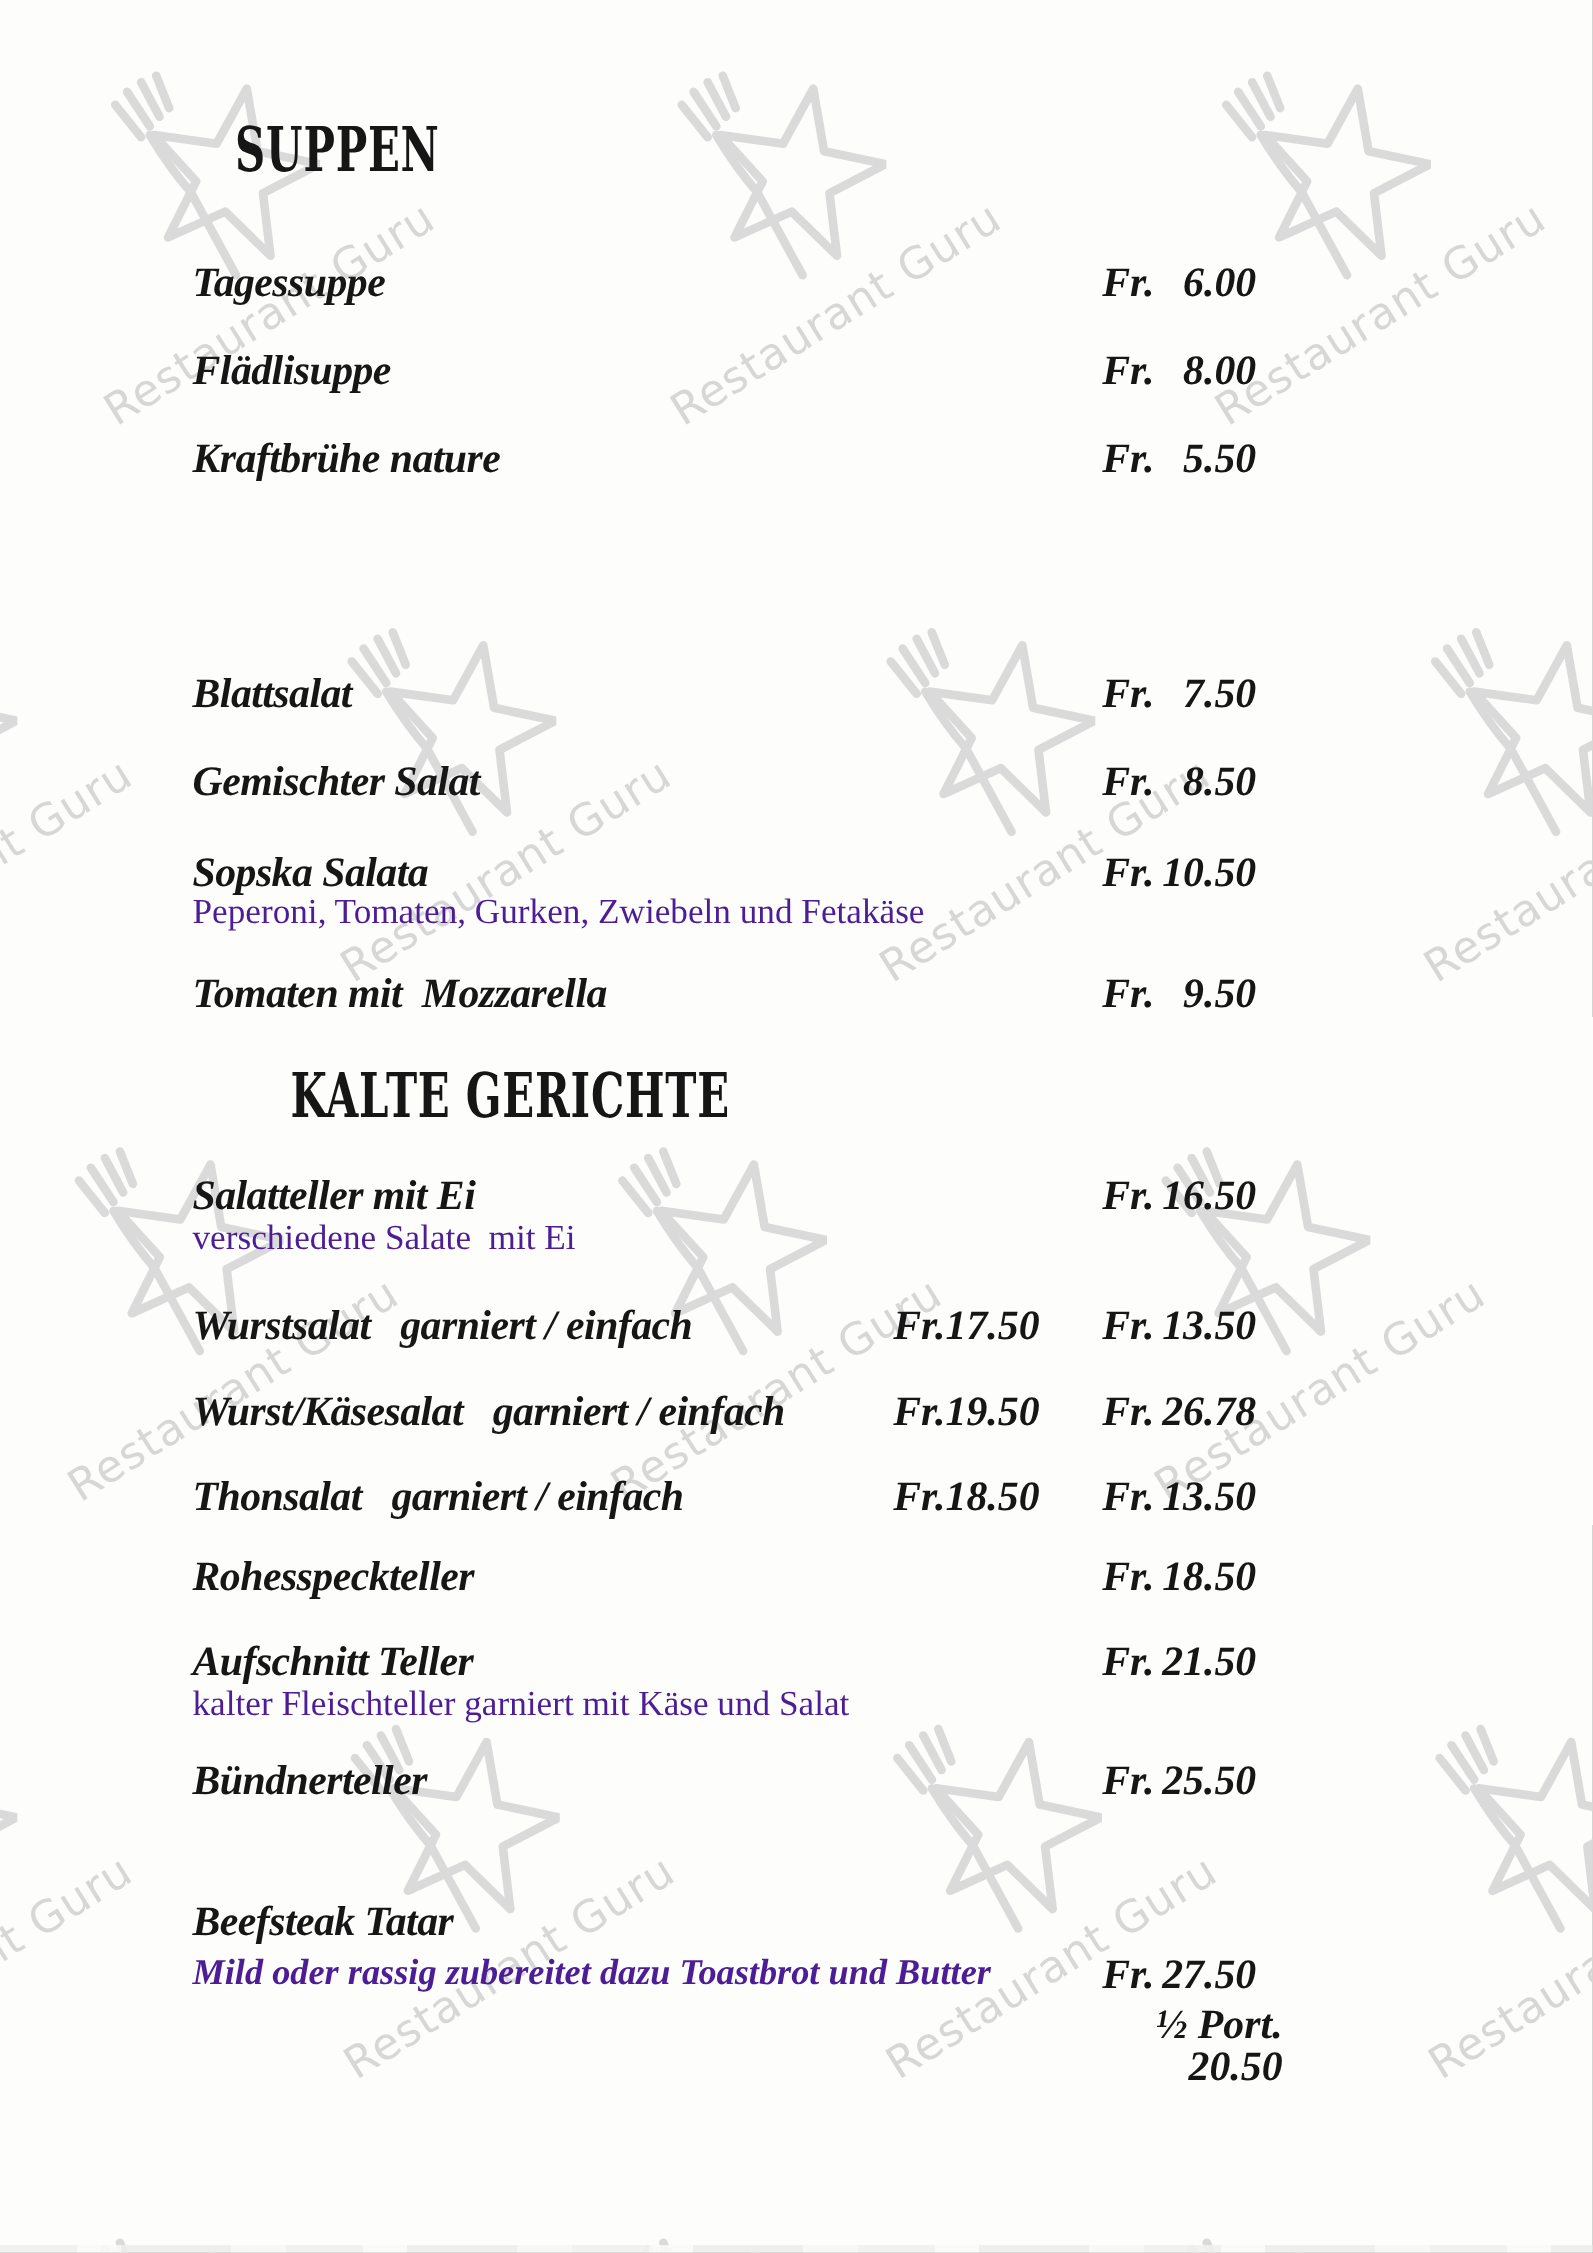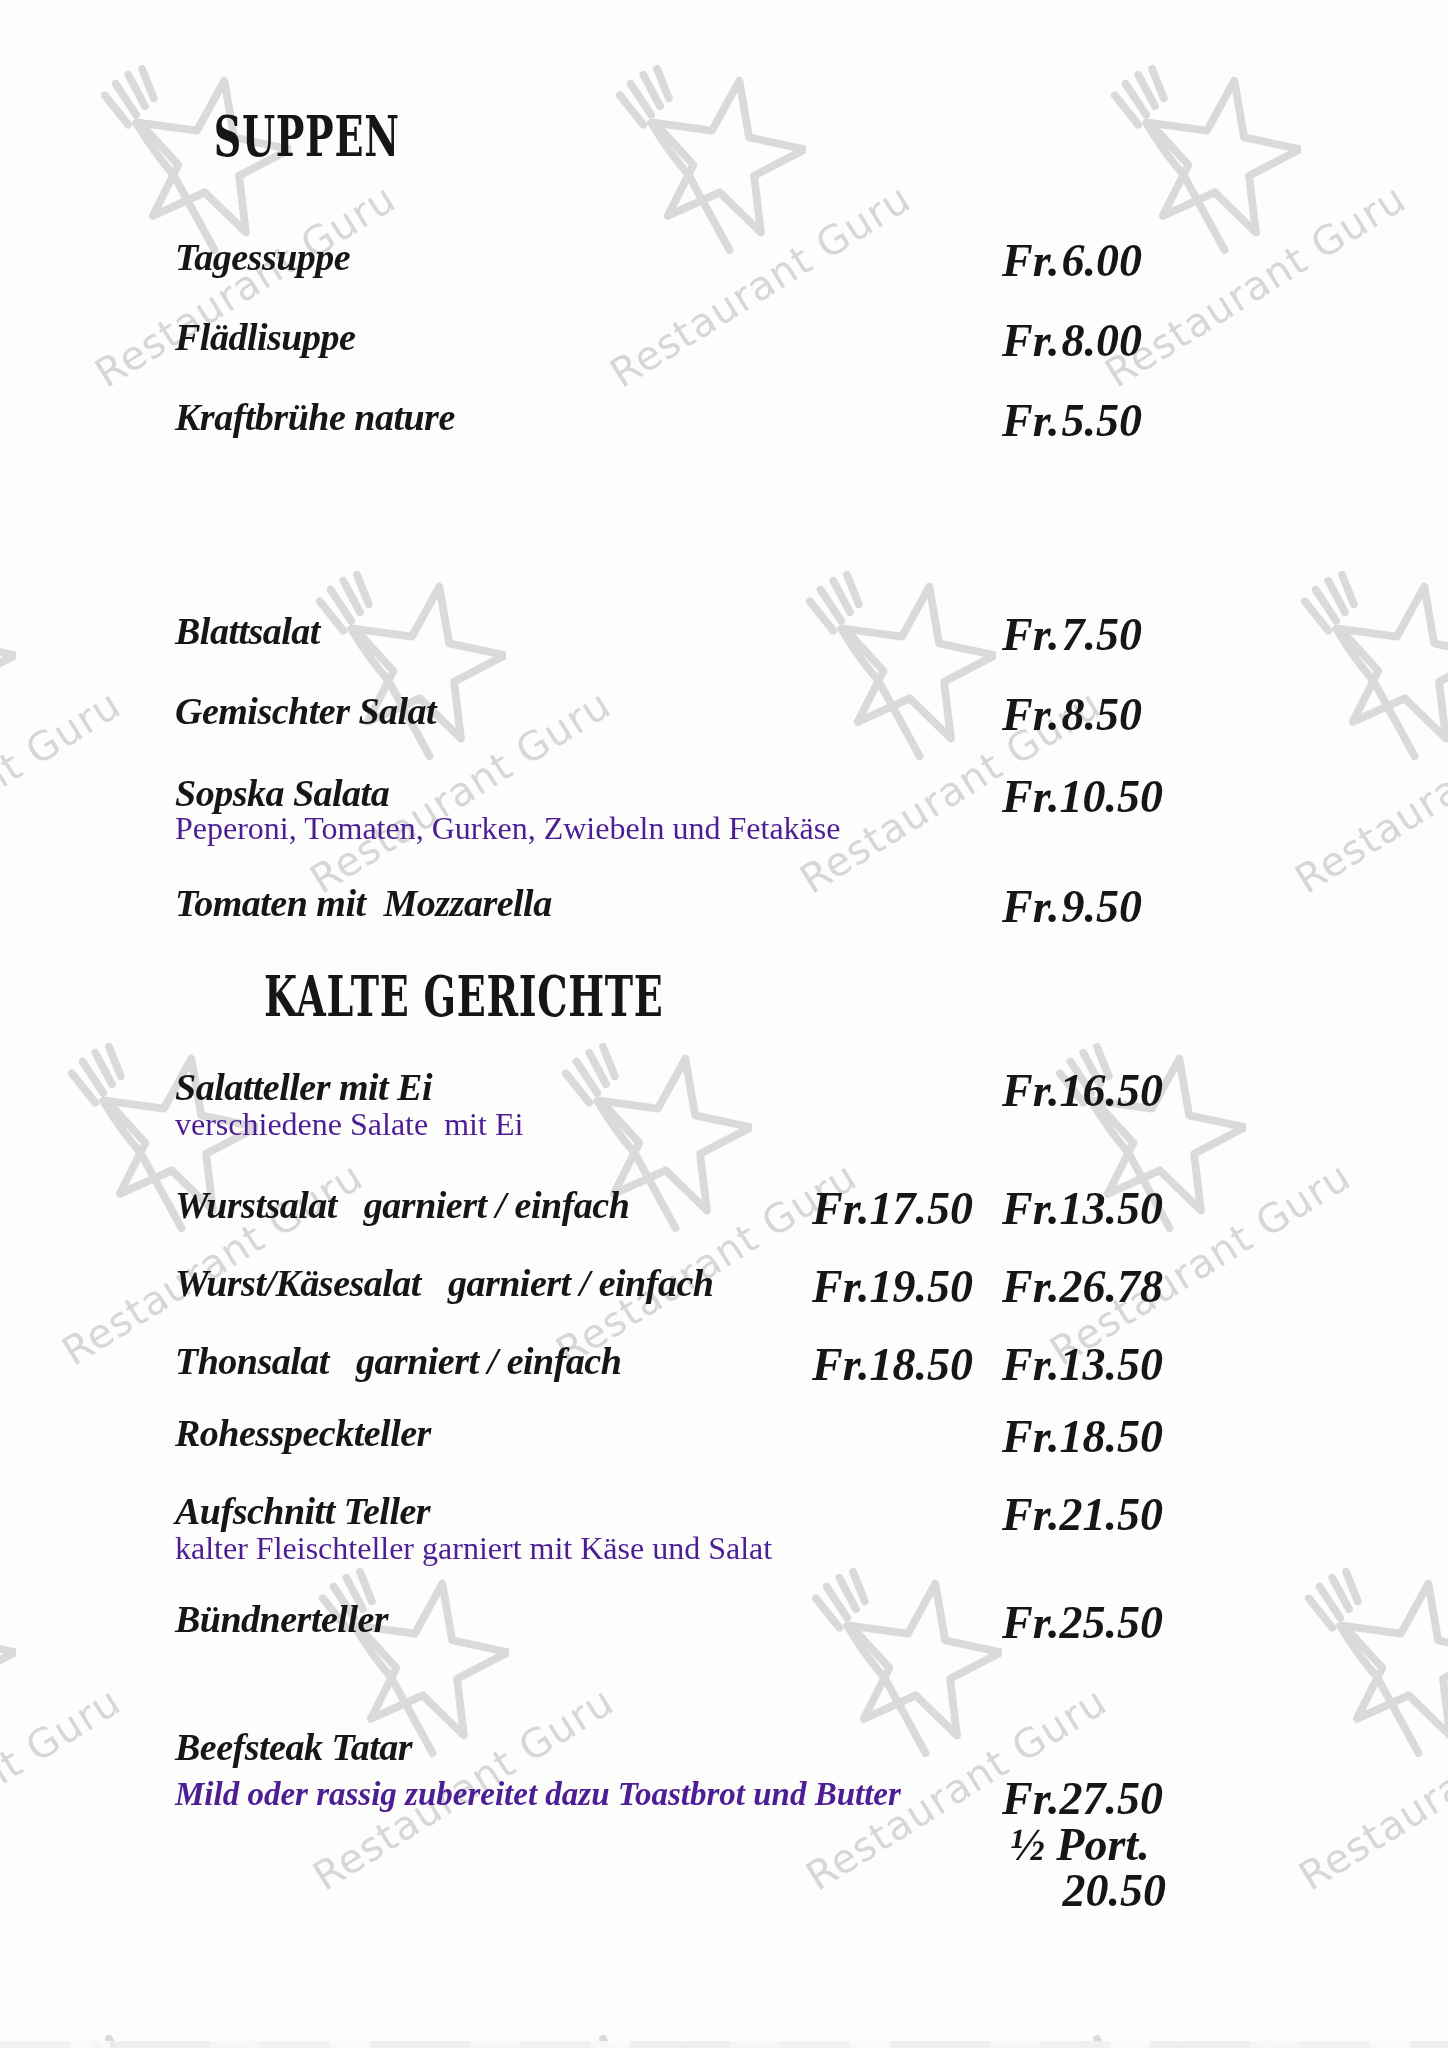--- a/index.html
+++ b/index.html
@@ -37,22 +37,22 @@
     font-weight:bold;font-style:italic;
     letter-spacing:-0.5px;white-space:pre;
   }
   .desc{
     position:absolute;left:175px;
     font-size:32px;line-height:1;
     color:#4c1d95;white-space:pre;
   }
   .desc.it{font-style:italic;font-weight:600;font-size:33px;}
   .price{
-    position:absolute;display:flex;align-items:center;
-    font-size:46px;line-height:1;
+    position:absolute;display:flex;align-items:flex-end;
+    font-size:38px;line-height:1;
     font-weight:bold;font-style:italic;white-space:pre;
   }
   .price .val{margin-left:auto;}
   .price.right{left:1002px;width:140px;}
   .price.mid{left:812px;width:128px;}
   .price.half{left:994px;width:172px;flex-direction:column;}
   .scan-edge{
     position:absolute;left:0;bottom:0;width:100%;height:7px;
     background:repeating-linear-gradient(90deg,
       #f0f0ef 0 70px,#f9f9f8 70px 110px,#ededec 110px 210px,#f7f7f6 210px 260px);

